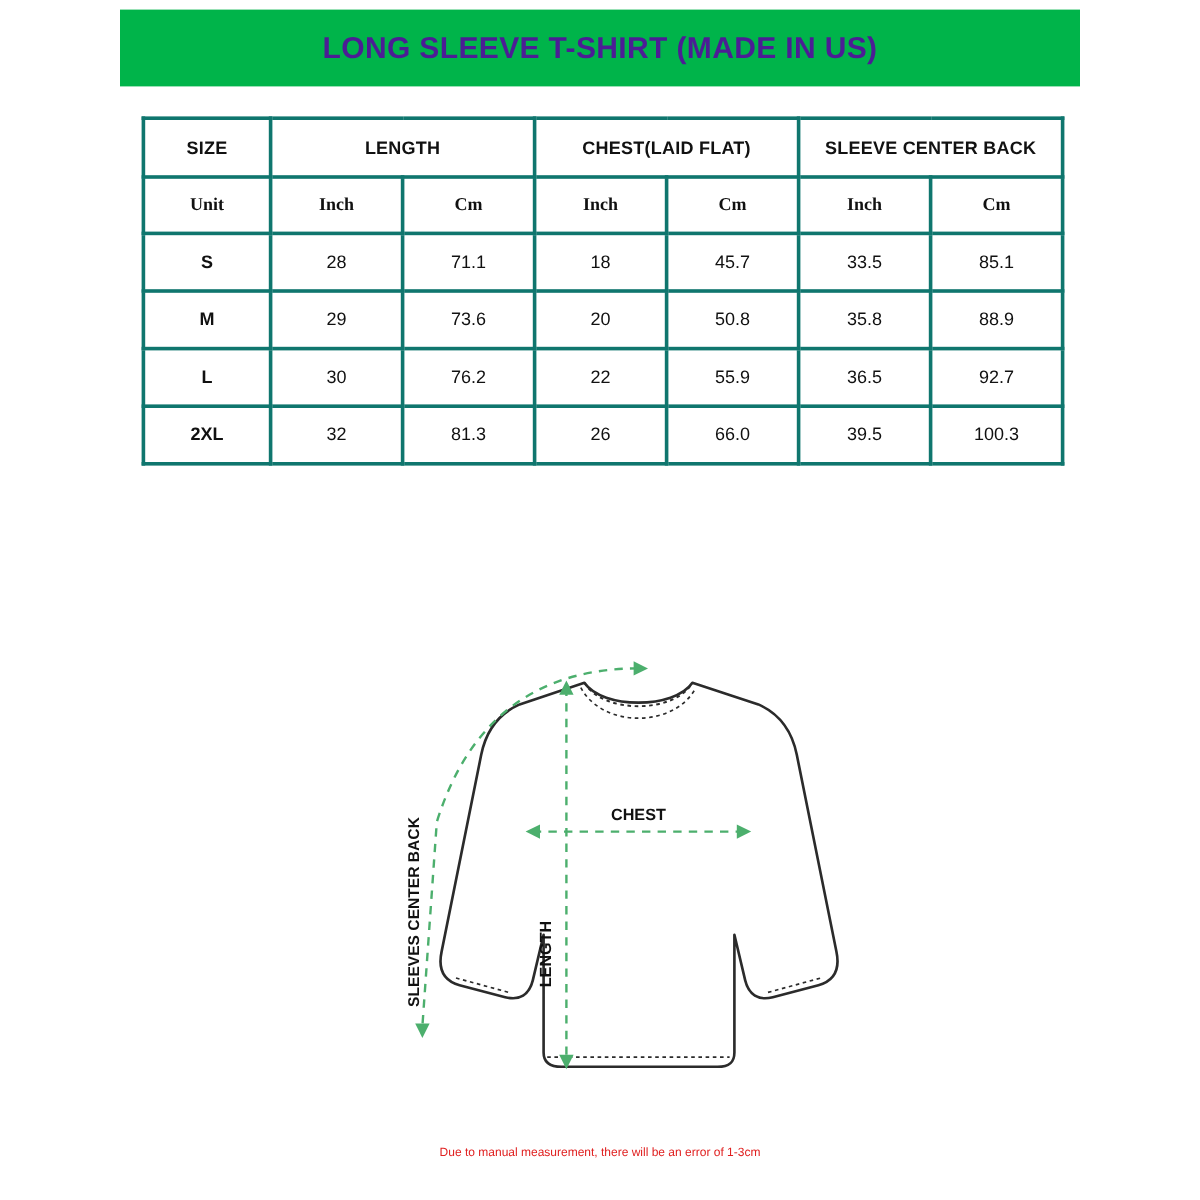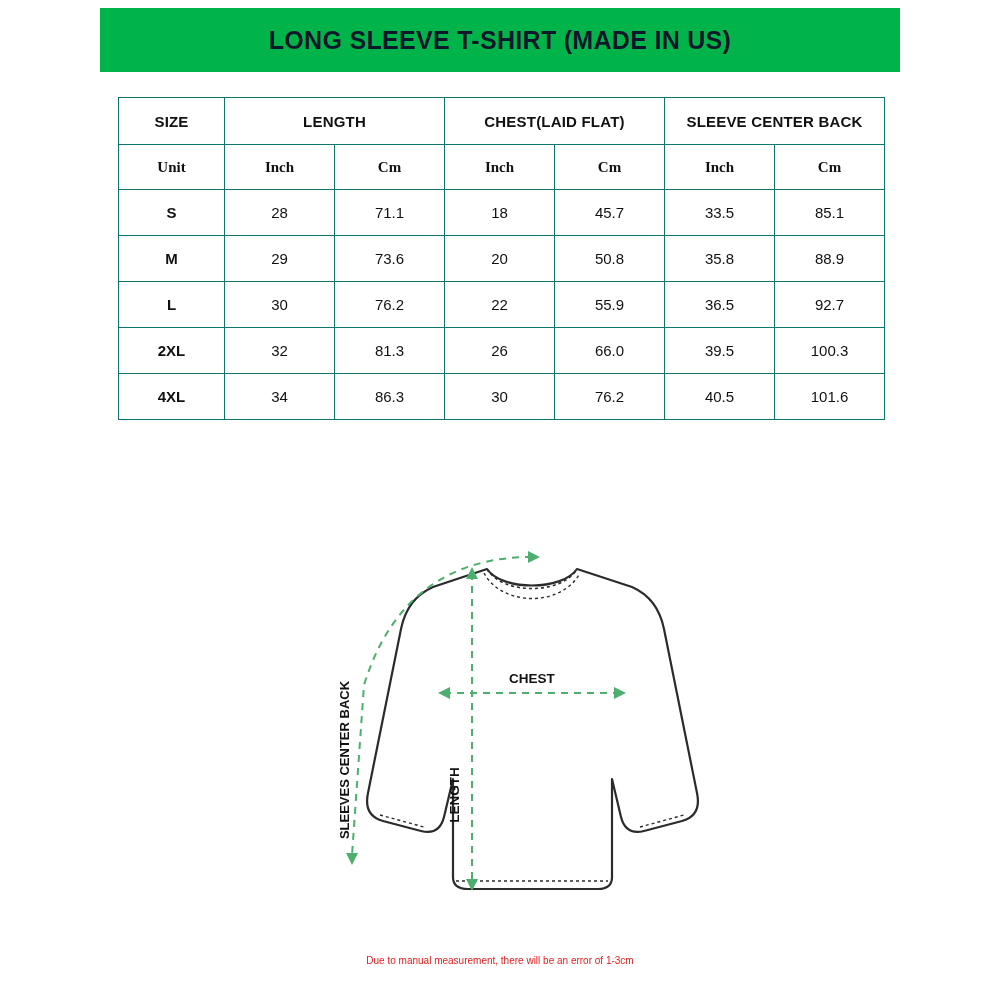--- a/index.html
+++ b/index.html
@@ -28,42 +28,42 @@
     left: 100px;
     top: 8px;
     width: 800px;
     height: 64px;
     background: #00b44a;
     display: flex;
     align-items: center;
     justify-content: center;
   }
   .header-title {
-    color: #0f172a;
+    color: #4c1d95;
     font-size: 25px;
     font-weight: bold;
     letter-spacing: 0.3px;
     text-align: center;
     white-space: nowrap;
   }
 
   
   .table-wrap {
     position: absolute;
     left: 118px;
     top: 97px;
     width: 764px;
   }
   table.size-table {
     border-collapse: collapse;
     width: 764px;
     table-layout: fixed;
   }
   table.size-table td, table.size-table th {
-    border: 1px solid #0f766e;
+    border: 3px solid #0f766e;
     text-align: center;
     vertical-align: middle;
     font-size: 15px;
     color: #111111;
     padding: 0;
   }
   .row-head th {
     height: 46px;
     font-weight: bold;
     font-size: 15.5px;
@@ -181,29 +181,20 @@
           <td class="size-cell">2XL</td>
           <td>32</td>
           <td>81.3</td>
           <td>26</td>
           <td>66.0</td>
           <td>39.5</td>
           <td>100.3</td>
         </tr>
 
 
-        <tr class="row-data">
-          <td class="size-cell">4XL</td>
-          <td>34</td>
-          <td>86.3</td>
-          <td>30</td>
-          <td>76.2</td>
-          <td>40.5</td>
-          <td>101.6</td>
-        </tr>
       </tbody>
     </table>
   </div>
 
   <div class="illus">
     <svg width="1000" height="400" viewBox="0 0 1000 400" xmlns="http://www.w3.org/2000/svg">
 
       <g fill="#ffffff" stroke="#2b2b2b" stroke-width="2.2" stroke-linejoin="round">
         <path d="M455 44
                  C 470 66, 530 66, 545 44

